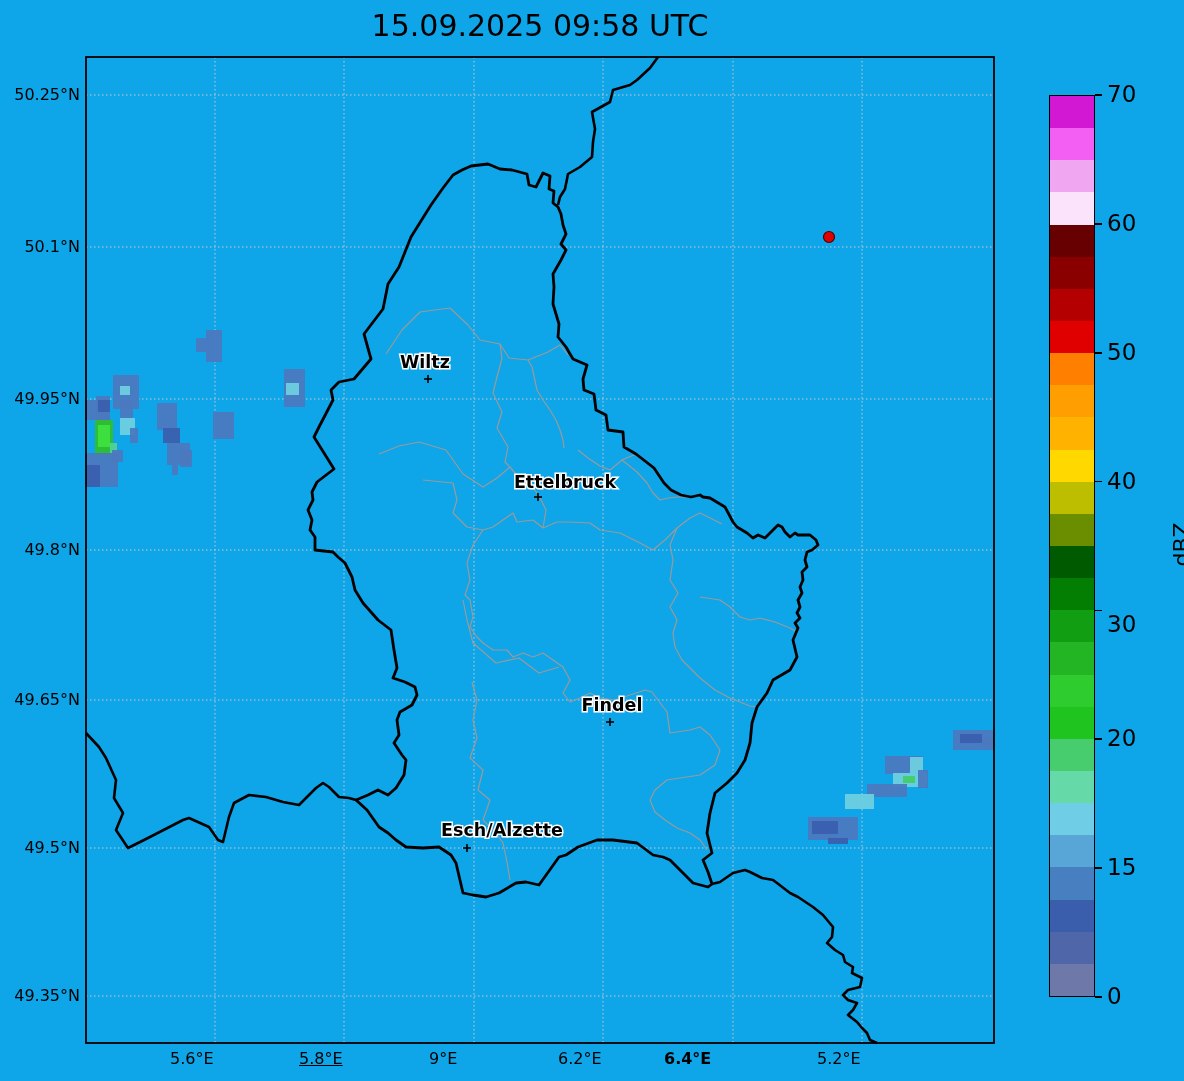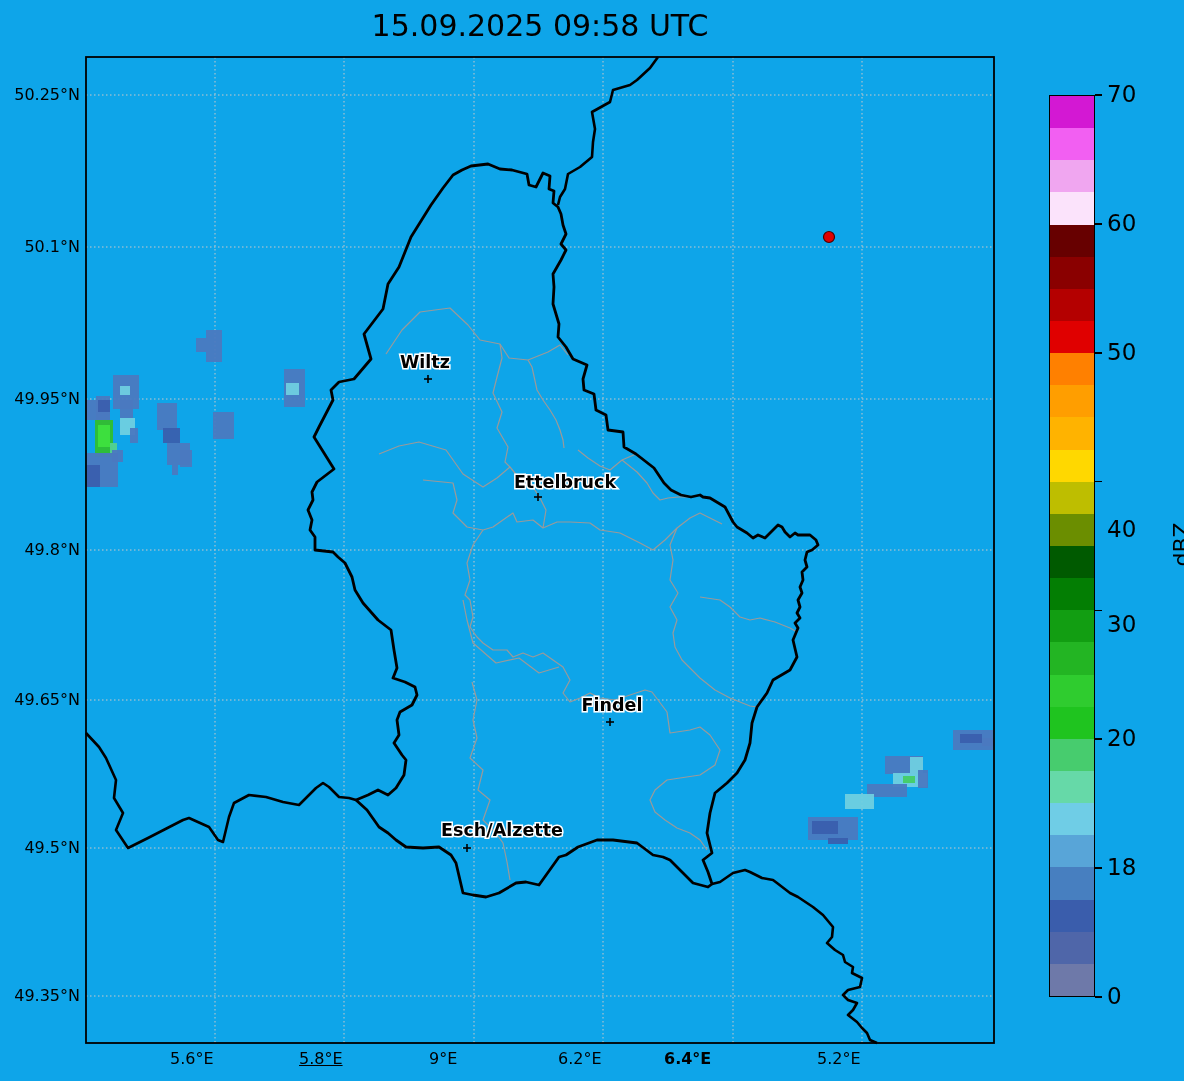--- a/index.html
+++ b/index.html
@@ -154,27 +154,27 @@
       <div class="seg" style="background: rgb(103, 0, 0);"></div>
       <div class="seg" style="background: rgb(251, 227, 251);"></div>
       <div class="seg" style="background: rgb(240, 166, 240);"></div>
       <div class="seg" style="background: rgb(242, 95, 242);"></div>
       <div class="seg" style="background: rgb(211, 24, 211);"></div>
     </div>
   <div id="cbticks">
       <div class="cbtick" style="left: 1095px; top: 996.2px; width: 7px;"></div>
       <div class="cblabel" style="left: 1107px; top: 985px;">0</div>
       <div class="cbtick" style="left: 1095px; top: 867.343px; width: 7px;"></div>
-      <div class="cblabel" style="left: 1107px; top: 856.143px;">18</div>
+      <div class="cblabel" style="left: 1107px; top: 856.143px;">15</div>
       <div class="cbtick" style="left: 1095px; top: 738.486px; width: 7px;"></div>
       <div class="cblabel" style="left: 1107px; top: 727.286px;">20</div>
       <div class="cbtick" style="left: 1095px; top: 609.629px; width: 7px;"></div>
       <div class="cblabel" style="left: 1107px; top: 598.429px; margin-top: 15px;">30</div>
       <div class="cbtick" style="left: 1095px; top: 480.771px; width: 7px;"></div>
-      <div class="cblabel" style="left: 1107px; top: 469.571px; margin-top: 48px;">40</div>
+      <div class="cblabel" style="left: 1107px; top: 469.571px;">40</div>
       <div class="cbtick" style="left: 1095px; top: 351.914px; width: 7px;"></div>
       <div class="cblabel" style="left: 1107px; top: 340.714px;">50</div>
       <div class="cbtick" style="left: 1095px; top: 223.057px; width: 7px;"></div>
       <div class="cblabel" style="left: 1107px; top: 211.857px;">60</div>
       <div class="cbtick" style="left: 1095px; top: 94.2px; width: 7px;"></div>
       <div class="cblabel" style="left: 1107px; top: 83px;">70</div>
     </div>
   <div id="cbunit" class="cbunit" style="left: 1159px; top: 532px;">dBZ</div>
 </div>
 

